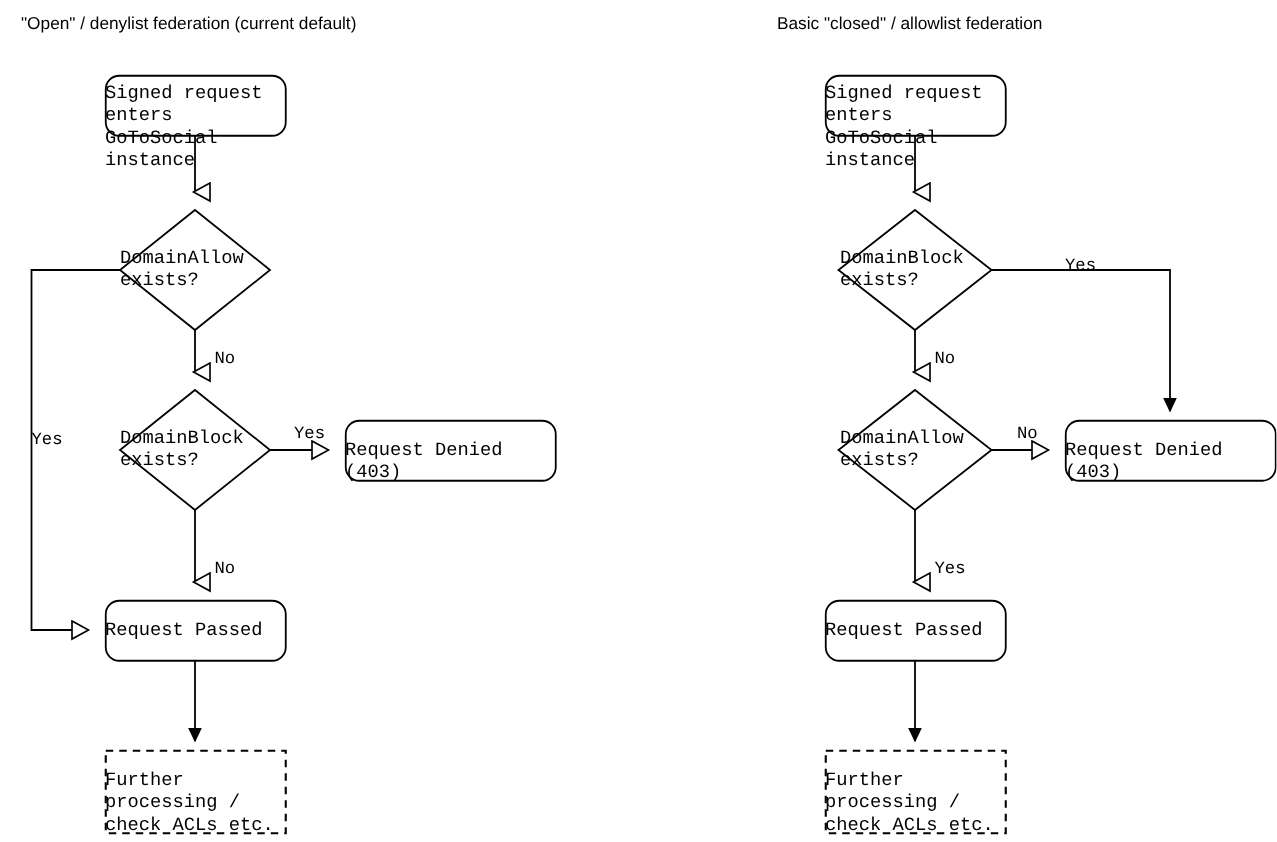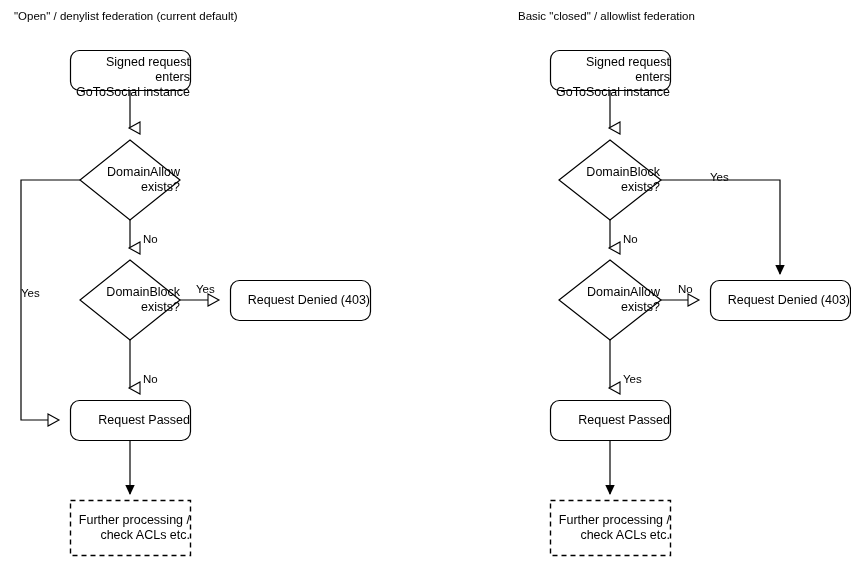--- a/index.html
+++ b/index.html
@@ -38,31 +38,33 @@
     white-space: nowrap;
   }
   #title-left  { left: 14px;  top: 9px; }
   #title-right { left: 518px; top: 9px; }
 
   .node-label {
     position: absolute;
     font-size: 12.5px;
     line-height: 15px;
     color: #000000;
-    text-align: right;
+    text-align: left;
     white-space: pre-line;
     pointer-events: none;
+    font-family: Liberation Mono, monospace;
   }
   .edge-label {
     position: absolute;
     font-size: 11.5px;
     line-height: 13px;
     color: #000000;
     white-space: nowrap;
     pointer-events: none;
+    font-family: Liberation Mono, monospace;
   }
   .hit {
     position: absolute;
   }
 </style>
 </head>
 <body>
 
 <div id="canvas-root">
 

